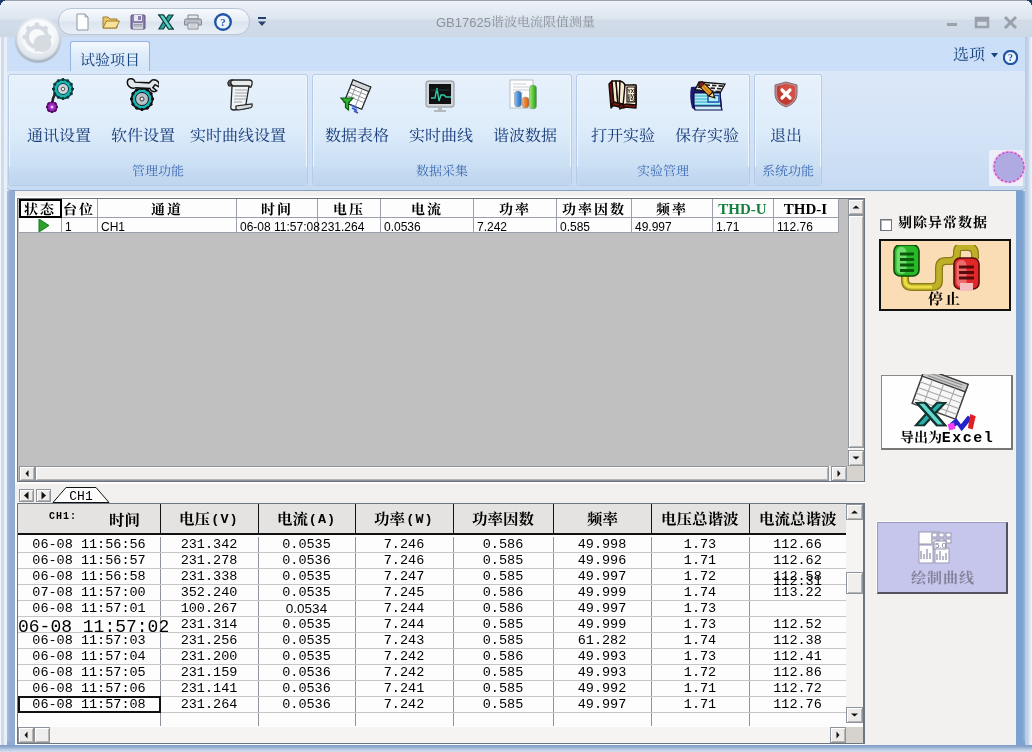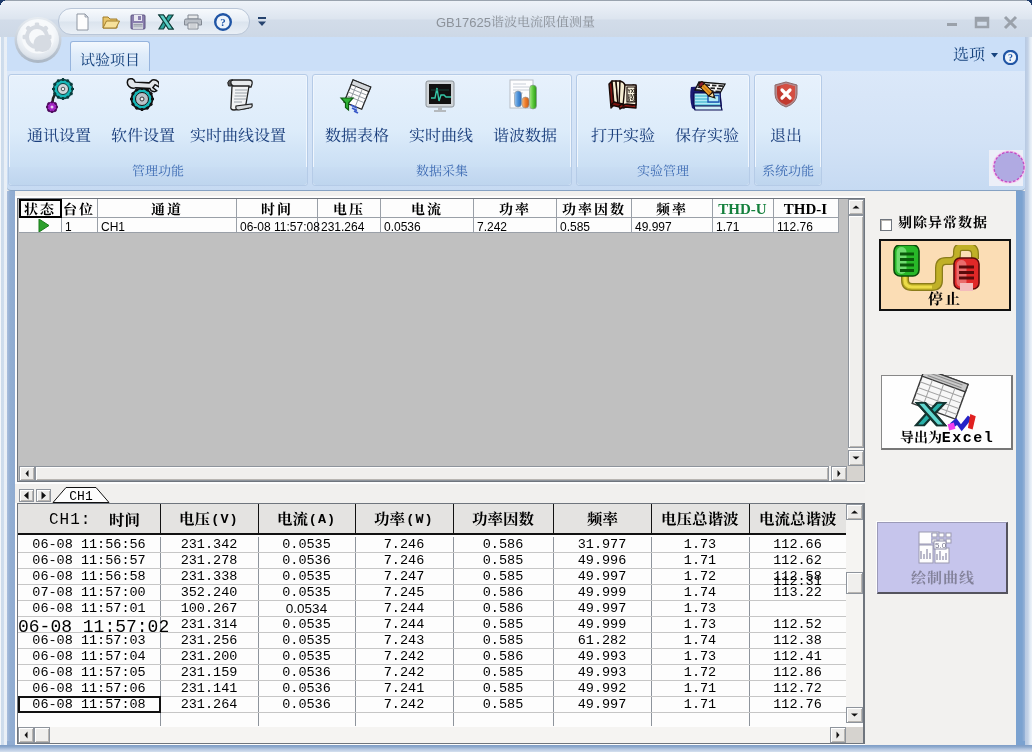--- a/index.html
+++ b/index.html
@@ -493,21 +493,21 @@
       </svg>
     </div>
     <svg class="a" style="left:52px;top:487px" width="59" height="16" viewBox="0 0 59 16">
       <path d="M14 .5 H44 L57 15.5 H1 z" fill="#fdfdfd" stroke="#111"></path>
       <text x="29" y="12.5" text-anchor="middle" font-size="13" font-family="Liberation Mono">CH1</text>
     </svg>
     <div class="a" style="left:15px;top:503px;width:851px;height:242px;background:#fdfdfd"></div>
     <div class="a" style="left:17px;top:503px;width:847px;height:241px;border:1px solid #6f757d;background:#fdfdfd"></div>
     <div class="a" style="left:18px;top:504px;width:828px;height:31px;background:#e4e3e1;border-bottom:2px solid #111"></div>
     <div class="a lab" style="left:18px;top:511px;width:142px">
-      <span class="a" style="left:31px;top:0;font-family:'Liberation Mono';font-weight:normal;font-size:16px;letter-spacing:1px">CH1:</span>
+      <span class="a" style="left:31px;top:0;font-family:'Liberation Mono';font-weight:bold;font-size:10px;letter-spacing:1px">CH1:</span>
       <span class="a" style="left:91px;top:1px"><svg class="ct" style="width:31.0px;height:15.5px;" viewBox="0 0 2000 1000" fill="#000">
           <use href="#b65f6" x="0"></use>
           <use href="#b95f4" x="1000"></use>
         </svg></span>
     </div>
     <div class="a lab" style="left:160px;top:511px;width:98px"><svg class="ct" style="width:31.0px;height:15.5px;" viewBox="0 0 2000 1000" fill="#000">
         <use href="#b7535" x="0"></use>
         <use href="#b538b" x="1000"></use>
       </svg><span style="font-family:'Liberation Mono';font-weight:bold;font-size:13.5px;letter-spacing:1px;position:relative;top:-2px;margin-left:1px">(V)</span></div>
     <div class="a lab" style="left:258px;top:511px;width:97px"><svg class="ct" style="width:31.0px;height:15.5px;" viewBox="0 0 2000 1000" fill="#000">
@@ -554,21 +554,21 @@
     <div class="a" style="left:553px;top:537px;width:1px;height:189px;background:#8e949c"></div>
     <div class="a" style="left:651px;top:504px;width:1px;height:31px;background:#111"></div>
     <div class="a" style="left:651px;top:537px;width:1px;height:189px;background:#8e949c"></div>
     <div class="a" style="left:749px;top:504px;width:1px;height:31px;background:#111"></div>
     <div class="a" style="left:749px;top:537px;width:1px;height:189px;background:#8e949c"></div>
     <div class="a lab" style="left:18px;top:537px;width:142px;font-family:'Liberation Mono';font-size:13.5px">06-08 11:56:56</div>
     <div class="a lab" style="left:160px;top:537px;width:98px;font-family:'Liberation Mono';font-size:13.5px">231.342</div>
     <div class="a lab" style="left:258px;top:537px;width:97px;font-family:'Liberation Mono';font-size:13.5px">0.0535</div>
     <div class="a lab" style="left:355px;top:537px;width:98px;font-family:'Liberation Mono';font-size:13.5px">7.246</div>
     <div class="a lab" style="left:453px;top:537px;width:100px;font-family:'Liberation Mono';font-size:13.5px">0.586</div>
-    <div class="a lab" style="left:553px;top:537px;width:98px;font-family:'Liberation Mono';font-size:13.5px">31.977</div>
+    <div class="a lab" style="left:553px;top:537px;width:98px;font-family:'Liberation Mono';font-size:13.5px">49.998</div>
     <div class="a lab" style="left:651px;top:537px;width:98px;font-family:'Liberation Mono';font-size:13.5px">1.73</div>
     <div class="a lab" style="left:749px;top:537px;width:97px;font-family:'Liberation Mono';font-size:13.5px">112.66</div>
     <div class="a" style="left:18px;top:552px;width:828px;height:1px;background:#c6c6c6"></div>
     <div class="a lab" style="left:18px;top:553px;width:142px;font-family:'Liberation Mono';font-size:13.5px">06-08 11:56:57</div>
     <div class="a lab" style="left:160px;top:553px;width:98px;font-family:'Liberation Mono';font-size:13.5px">231.278</div>
     <div class="a lab" style="left:258px;top:553px;width:97px;font-family:'Liberation Mono';font-size:13.5px">0.0536</div>
     <div class="a lab" style="left:355px;top:553px;width:98px;font-family:'Liberation Mono';font-size:13.5px">7.246</div>
     <div class="a lab" style="left:453px;top:553px;width:100px;font-family:'Liberation Mono';font-size:13.5px">0.585</div>
     <div class="a lab" style="left:553px;top:553px;width:98px;font-family:'Liberation Mono';font-size:13.5px">49.996</div>
     <div class="a lab" style="left:651px;top:553px;width:98px;font-family:'Liberation Mono';font-size:13.5px">1.71</div>

